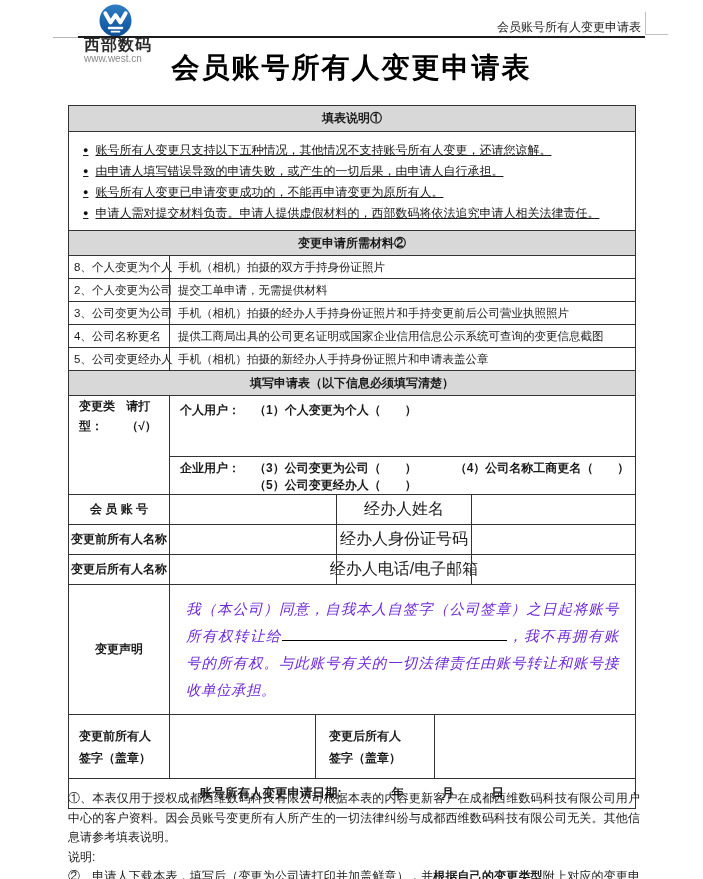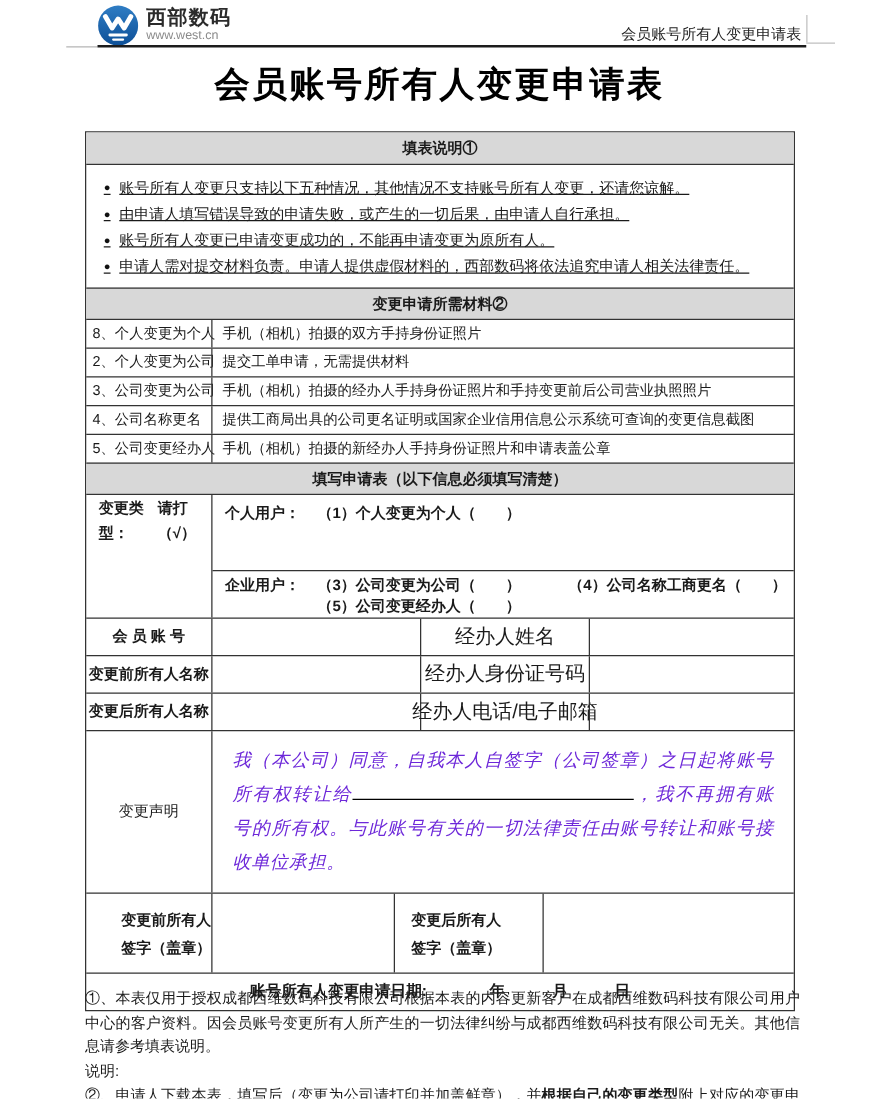--- a/index.html
+++ b/index.html
@@ -1,21 +1,21 @@
 <!DOCTYPE html>
 <html><head>
 <meta charset="utf-8">
 <style>
   * { margin:0; padding:0; box-sizing:border-box; }
   html,body { background:#ffffff; }
   body { font-family:"Liberation Sans", sans-serif; color:#1a1a1a; }
   .page { position:relative; width:703px; height:879px; background:#fff; overflow:hidden; }
 
   
-  .hdr-logo { position:absolute; left:78px; top:4px; display:flex; align-items:center; }
+  .hdr-logo { position:absolute; left:78px; top:4px; display:flex; align-items:center;flex-direction:column; }
   .logo-txt { margin-left:6px; line-height:1.05; }
   .brand { font-size:16px; font-weight:bold; color:#2b2b2b; letter-spacing:1px; }
   .site { font-size:10px; color:#8a8a8a; }
   .hdr-doc-label { position:absolute; right:62px; top:19px; font-size:12px; color:#222; }
   .rule-gray-l { position:absolute; left:53px; top:37px; width:25px; height:1px; background:#b5b5b5; }
   .rule-black { position:absolute; left:78px; top:36px; width:567px; height:2px; background:#1c1c1c; }
   .mark-r-v { position:absolute; left:645px; top:12px; width:1px; height:22px; background:#c0c0c0; }
   .mark-r-h { position:absolute; left:645px; top:34px; width:23px; height:1px; background:#c0c0c0; }
 
   
@@ -55,29 +55,29 @@
   .fld-row { height:30px; }
   .fld-l1 { width:100px; display:flex; align-items:center; justify-content:center;
             font-size:12px; font-weight:bold; text-align:center; white-space:nowrap; }
   .fld-v1 { width:167px; }
   .fld-l2 { width:135px; display:flex; align-items:center; justify-content:center;
             font-size:16px; font-weight:normal; white-space:nowrap; }
   .fld-v2 { flex:1; }
 
   .decl-row { height:130px; }
   .decl-label { width:100px; display:flex; align-items:center; justify-content:center;
-                font-size:12px; font-weight:normal;text-align:right; }
+                font-size:12px; font-weight:bold;text-align:right; }
   .decl-body { flex:1; display:flex; align-items:center; padding:10px 16px; }
   .decl-text { font-family:"Liberation Serif", serif; font-style:italic; font-size:14.5px;
                line-height:27px; letter-spacing:0.5px; text-align:justify; color:#6d28d9; }
   .decl-blank { display:inline-block; width:225px; height:12px; border-bottom:1px solid #000; }
 
   .sig-row { height:64px; }
   .sig-l1 { width:100px; display:flex; flex-direction:column; justify-content:center;
-            padding-left:10px; font-size:12px; font-weight:bold; line-height:22px;align-items:flex-end; }
+            padding-left:10px; font-size:12px; font-weight:bold; line-height:22px; }
   .sig-v1 { width:146px; }
   .sig-l2 { width:119px; display:flex; flex-direction:column; justify-content:center;
             padding-left:13px; font-size:12px; font-weight:bold; line-height:22px; }
   .sig-v2 { flex:1; }
 
   .date-row { height:30px; justify-content:center; align-items:center;
               font-size:12.5px; font-weight:bold; text-align:center; }
 
   
   .notes { position:absolute; left:68px; top:789px; width:572px; font-size:12px;

